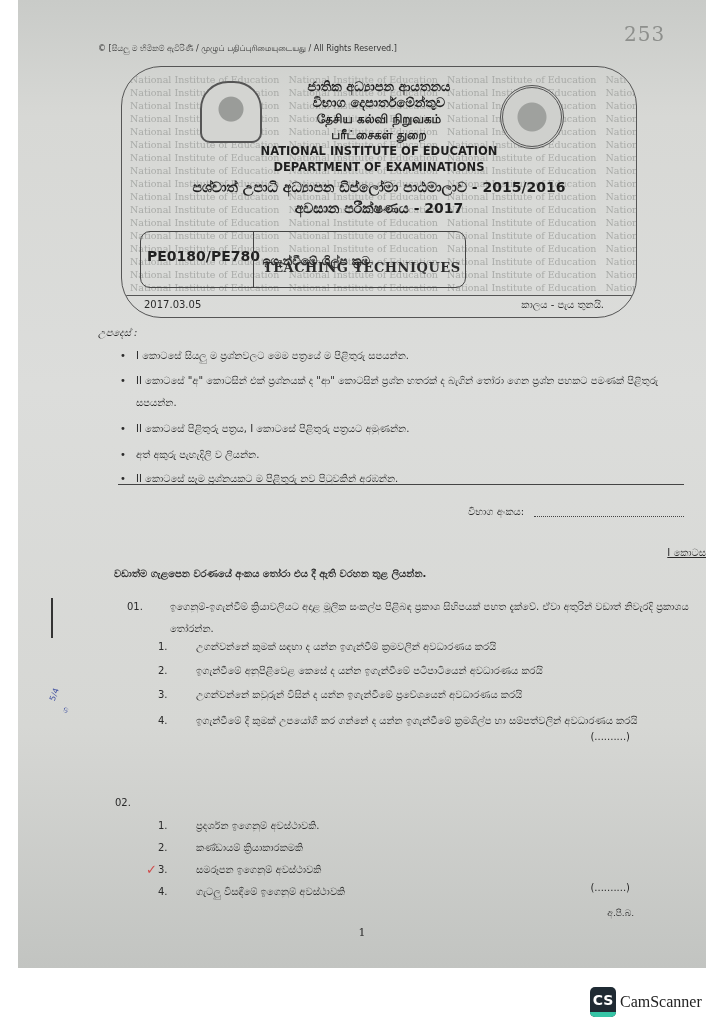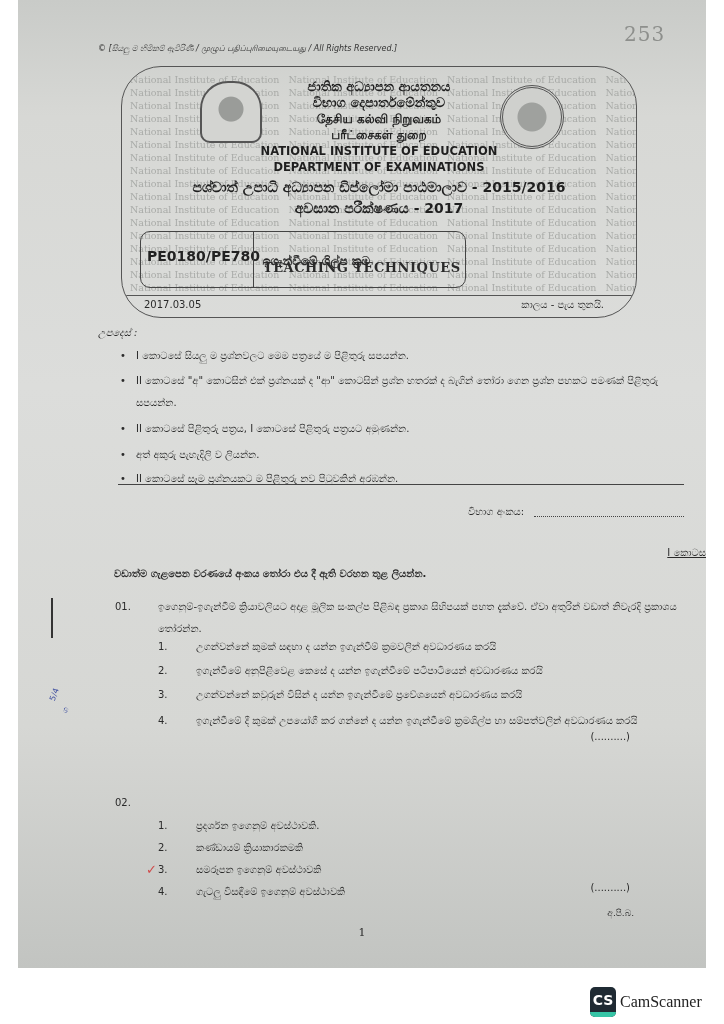--- a/index.html
+++ b/index.html
@@ -1,18 +1,18 @@
 <!DOCTYPE html>
 <html><head>
 <meta charset="utf-8">
 <style>
   html,body{margin:0;padding:0;}
   body{width:724px;height:1024px;background:#ffffff;position:relative;overflow:hidden;font-family:"DejaVu Sans",sans-serif;color:#2a2a2a;}
   .page{position:absolute;left:18px;top:0;width:688px;height:968px;background:linear-gradient(180deg,#c9cbc8 0%,#d7d8d5 12%,#dcdddb 40%,#d6d7d4 75%,#c2c4c1 100%);}
-  .copyright{position:absolute;left:80px;top:44px;font-size:8px;font-style:italic;color:#333;}
+  .copyright{position:absolute;left:80px;top:44px;font-size:8px;color:#333;}
   .page-num-stamp{position:absolute;left:606px;top:22px;font-family:"DejaVu Serif",serif;font-size:20px;color:#8d8f8c;letter-spacing:1px;}
   .header-box{position:absolute;left:103px;top:66px;width:514px;height:250px;border:1.5px solid #555;border-radius:40px 40px 40px 40px;overflow:hidden;}
   .watermark{position:absolute;left:8px;top:6px;right:0;font-family:"DejaVu Serif",serif;font-size:9.5px;line-height:13px;color:#a9aba8;white-space:pre;}
   .crest{position:absolute;width:58px;height:58px;}
   .crest-left{left:78px;top:14px;border:2px solid #555;border-radius:28px 28px 10px 10px;background:radial-gradient(circle at 50% 45%,#9a9c99 0 12px,#d3d4d1 13px 100%);}
   .crest-right{left:378px;top:18px;border-radius:50%;border:3px double #555;background:radial-gradient(circle,#9fa19e 0 14px,#cfd0cd 15px 100%);}
   .hl{position:absolute;left:0;width:100%;text-align:center;color:#1f1f1f;}
   .h-si1{top:12px;font-size:13px;font-weight:bold;}
   .h-si2{top:28px;font-size:13px;font-weight:bold;}
   .h-ta1{top:45px;font-size:12px;font-weight:bold;}
@@ -116,21 +116,21 @@
   <div class="index-label">විභාග අංකය:</div>
   <div class="index-line"></div>
 
   <div class="part-title">I කොටස</div>
   <div class="part-instr">වඩාත්ම ගැළපෙන වරණයේ අංකය තෝරා එය දී ඇති වරහන තුළ ලියන්න.</div>
 
   <div class="pencil-bar"></div>
   <div class="pencil-note" style="left:30px;top:690px">5/4</div>
   <div class="pencil-note" style="left:45px;top:705px">ශ</div>
 
-  <div class="q" style="top:596px;left:0;width:573px;height:50px">
+  <div class="q" style="top:596px;left:12px;width:573px;height:50px">
     <span class="qnum">01.</span>
     <span class="qtext">ඉගෙනුම්-ඉගැන්වීම් ක්‍රියාවලියට අදාළ මූලික සංකල්ප පිළිබඳ ප්‍රකාශ සිහිපයක් පහත දැක්වේ. ඒවා අතුරින් වඩාත් නිවැරදි ප්‍රකාශය තෝරන්න.</span>
   </div>
   <div class="opt" style="top:641px;left:0;width:688px">
       <span class="optn">1.</span>
       <span class="optt">උගන්වන්නේ කුමක් සඳහා ද යන්න ඉගැන්වීම් ක්‍රමවලින් අවධාරණය කරයි</span>
     </div>
   <div class="opt" style="top:665px;left:0;width:688px">
       <span class="optn">2.</span>
       <span class="optt">ඉගැන්වීමේ අනුපිළිවෙළ කෙසේ ද යන්න ඉගැන්වීමේ පටිපාටියෙන් අවධාරණය කරයි</span>

